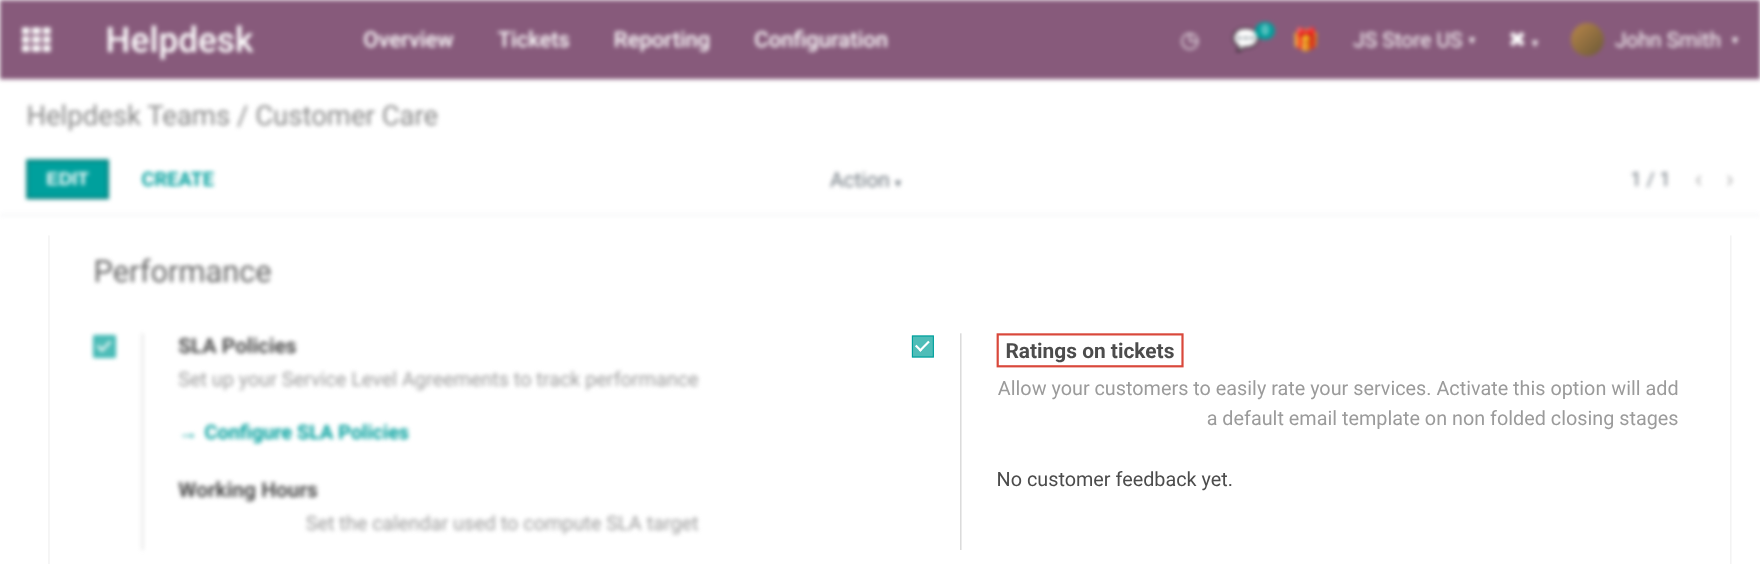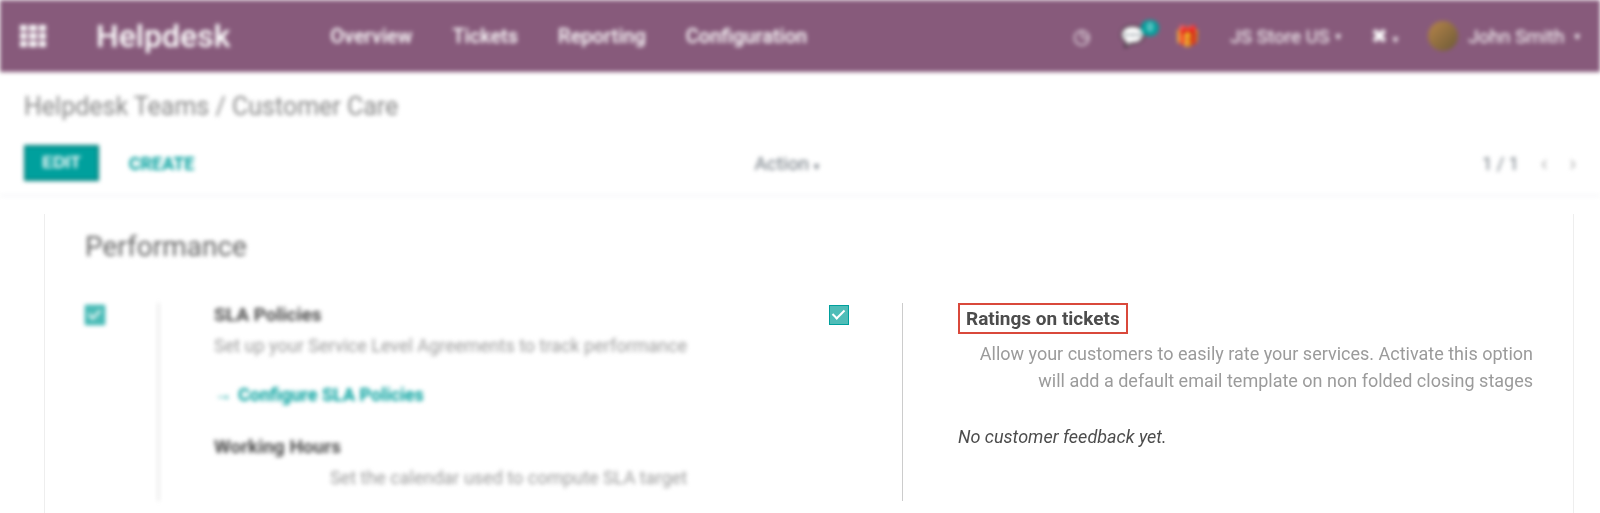--- a/index.html
+++ b/index.html
@@ -142,23 +142,22 @@
       content: '';
       position: absolute;
       left: 5px; top: 1px;
       width: 5px; height: 10px;
       border: solid #fff;
       border-width: 0 2px 2px 0;
       transform: rotate(45deg);
     }
     .setting-body {
       border-left: 1px solid #ccc;
-      padding-left: 55px;
+      padding-left: 32px;
       padding-bottom: 10px;
-      margin-left: 29px;
     }
     .setting-title {
       font-size: 19px;
       font-weight: 700;
       color: #4c4c4c;
       margin-bottom: 6px;
     }
     .setting-title.highlight {
       border: 2px solid #d9483b;
       display: inline-block;
@@ -178,21 +177,20 @@
       margin-top: 24px;
       display: inline-flex;
       align-items: center;
       gap: 6px;
       cursor: pointer;
     }
     .sub-setting {
       margin-top: 30px;
     }
     .feedback-note {
-      font-style: italic;
       font-size: 18px;
       color: #4c4c4c;
       margin-top: 32px;
     }
 
     
     .sharp { filter: none !important; }
   </style>
 </head>
 <body>

